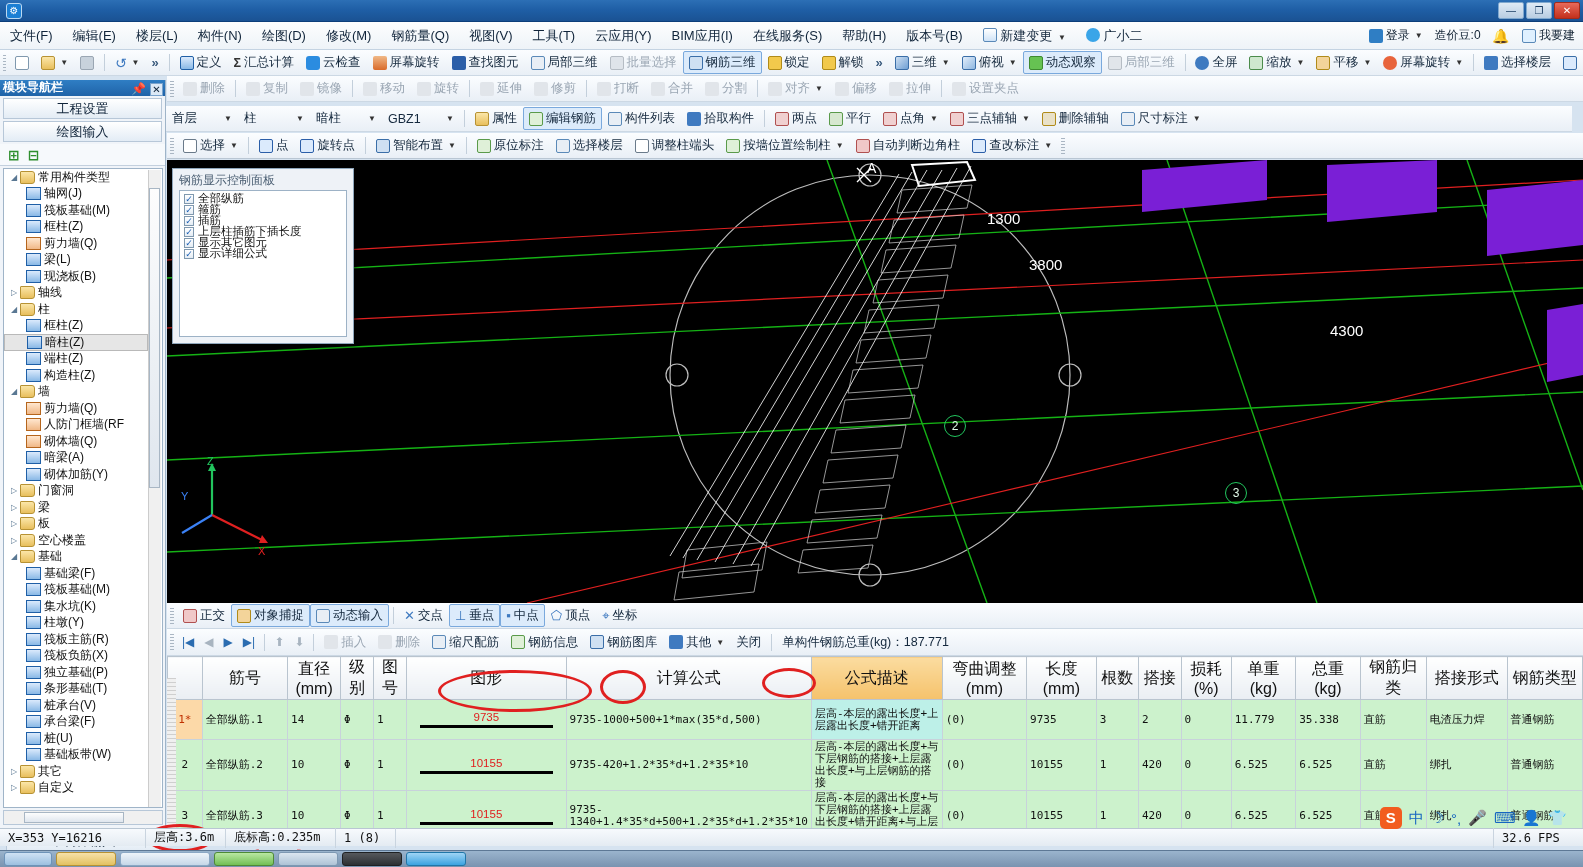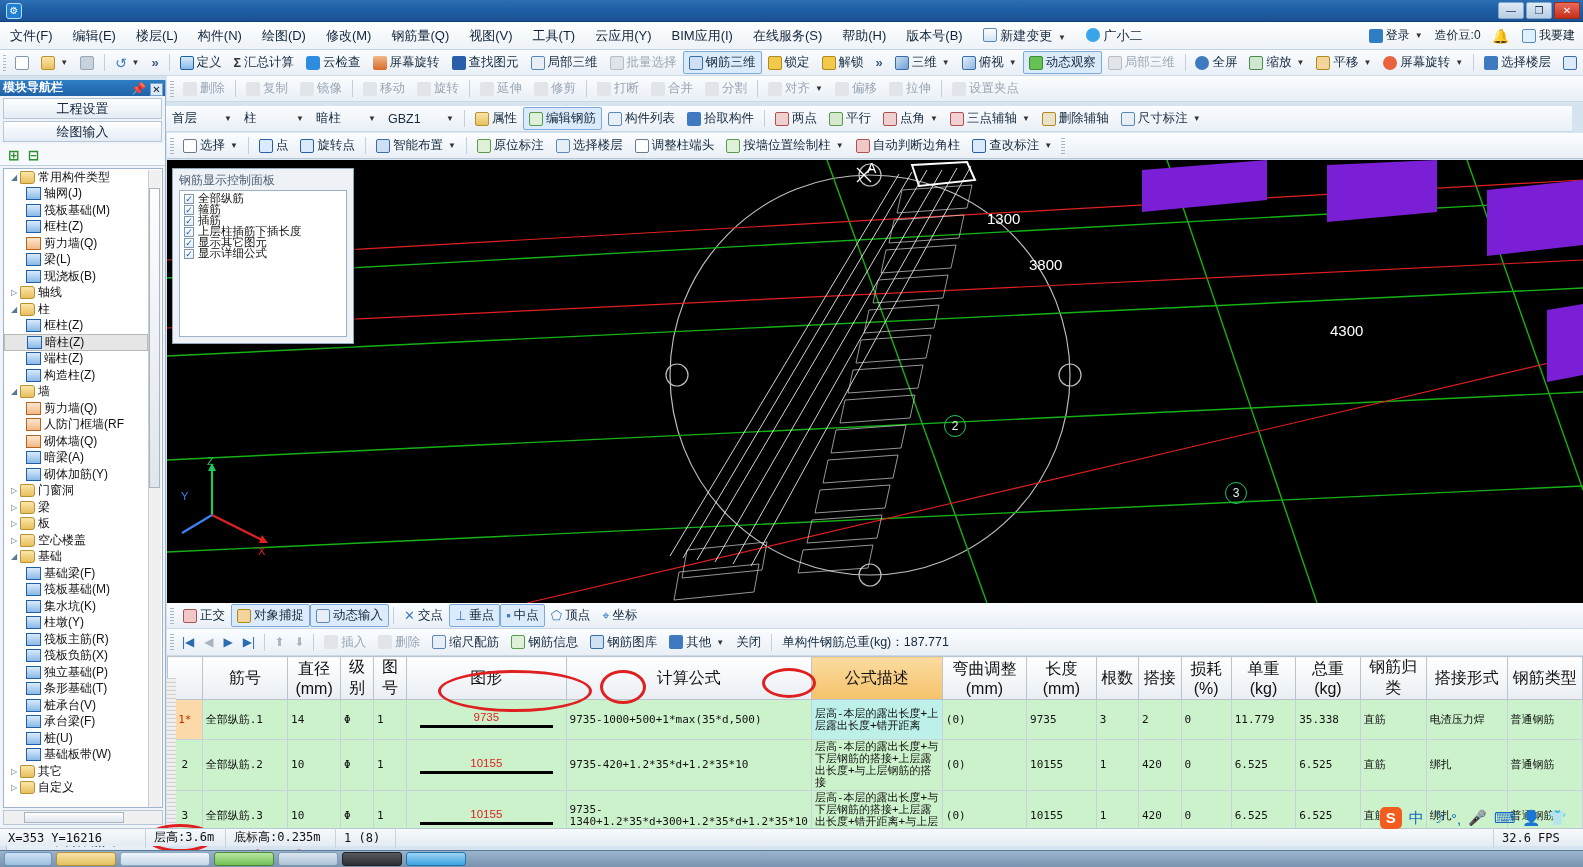--- a/index.html
+++ b/index.html
@@ -1029,21 +1029,21 @@
           <tr>
             <td class="rowno">3</td>
             <td class="cjk">全部纵筋.3</td>
             <td>10</td>
             <td class="cjk">Φ</td>
             <td>1</td>
             <td class="shape">
               <div class="shapeval">10155</div>
               <div class="shapeline"></div>
             </td>
-            <td>9735-1340+1.2*35*d+300+1.2*35*d+1.2*35*10</td>
+            <td>9735-1340+1.4*35*d+500+1.2*35*d+1.2*35*10</td>
             <td class="cjk desc">层高-本层的露出长度+与下层钢筋的搭接+上层露出长度+错开距离+与上层钢筋的搭接</td>
             <td>(0)</td>
             <td>10155</td>
             <td>1</td>
             <td>420</td>
             <td>0</td>
             <td>6.525</td>
             <td>6.525</td>
             <td class="cjk">直筋</td>
             <td class="cjk">绑扎</td>

